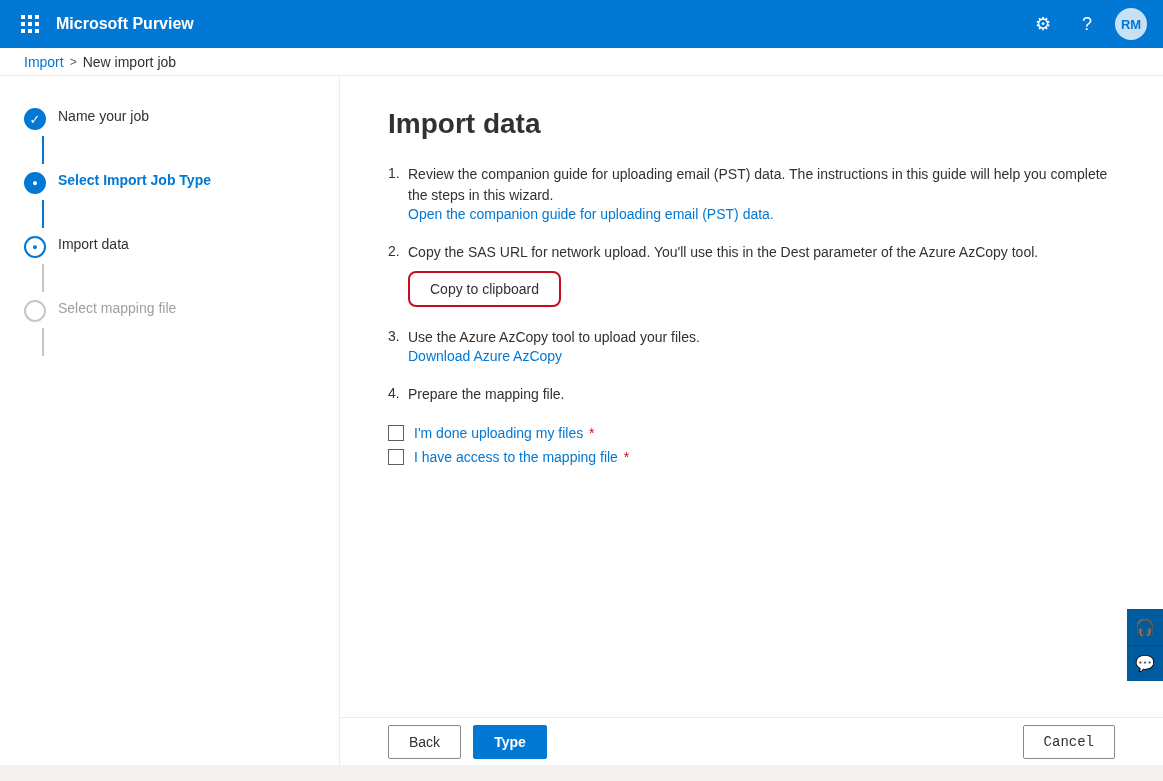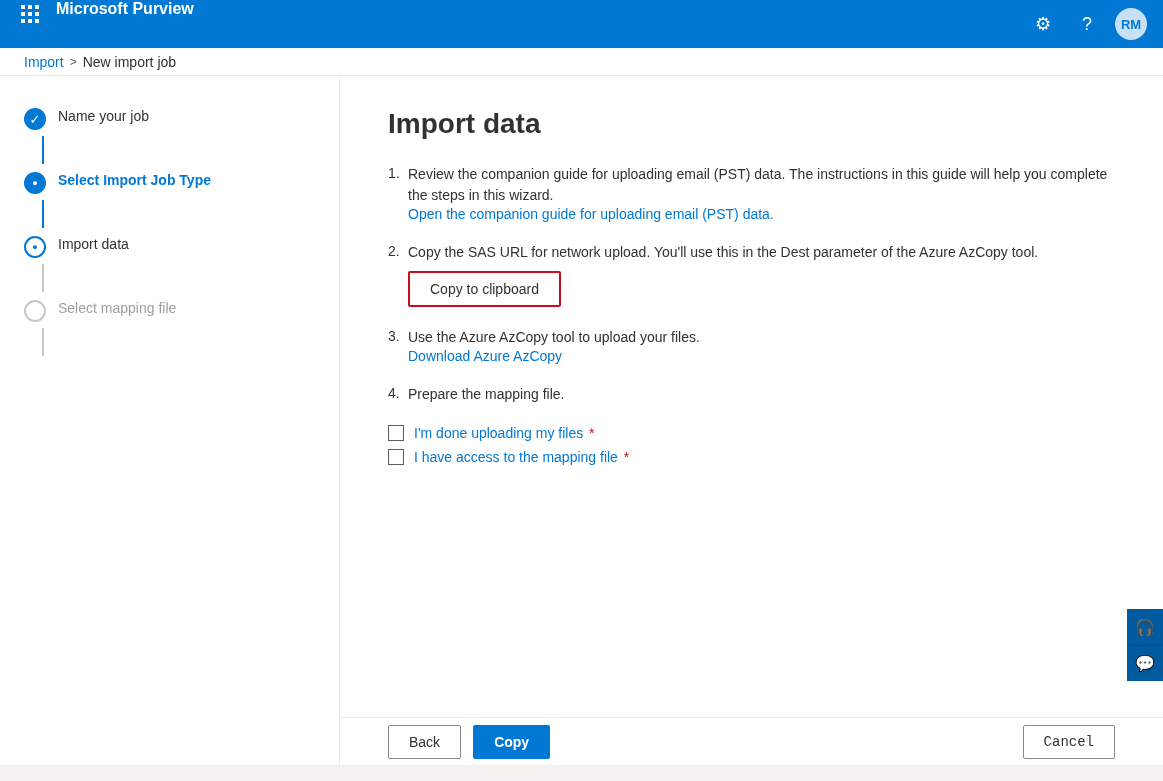--- a/index.html
+++ b/index.html
@@ -3,20 +3,21 @@
   <meta charset="utf-8">
   <style>
     * { box-sizing: border-box; margin: 0; padding: 0; }
     body { font-family: 'Segoe UI', Arial, sans-serif; font-size: 14px; color: #333; background: #f3f2f1; height: 781px; width: 1163px; overflow: hidden; }
 
     
     .topbar {
       background: #0078d4;
       height: 48px;
       display: flex;
+      align-items: center;
       padding: 0 16px;
       gap: 12px;
     }
     .topbar-grid-icon {
       color: white;
       font-size: 18px;
       cursor: pointer;
       display: flex; align-items: center; justify-content: center;
       width: 28px; height: 28px;
     }
@@ -211,21 +212,21 @@
     }
 
     
     .copy-btn {
       border: 2px solid #c50f1f;
       background: white;
       color: #323130;
       padding: 8px 20px;
       font-size: 14px;
       cursor: pointer;
-      border-radius: 2px;
+      border-radius: 8px;
       margin-top: 8px;
       font-family: inherit;
     }
 
     
     .checkbox-section {
       margin-top: 20px;
       display: flex;
       flex-direction: column;
       gap: 8px;
@@ -445,21 +446,21 @@
           <label class="checkbox-label" for="have-access-mapping">
             <span>I have access to the mapping file</span><span class="required"> *</span>
           </label>
         </div>
       </div>
 
     </div>
 
     <div class="footer-bar">
       <button class="btn-back">Back</button>
-      <button class="btn-next">Copy</button>
+      <button class="btn-next">Type</button>
       <button class="btn-cancel">Cancel</button>
     </div>
   </div>
 
 </div>
 
 <div class="right-float">
   <div class="float-btn">🎧</div>
   <div class="float-btn">💬</div>
 </div>

